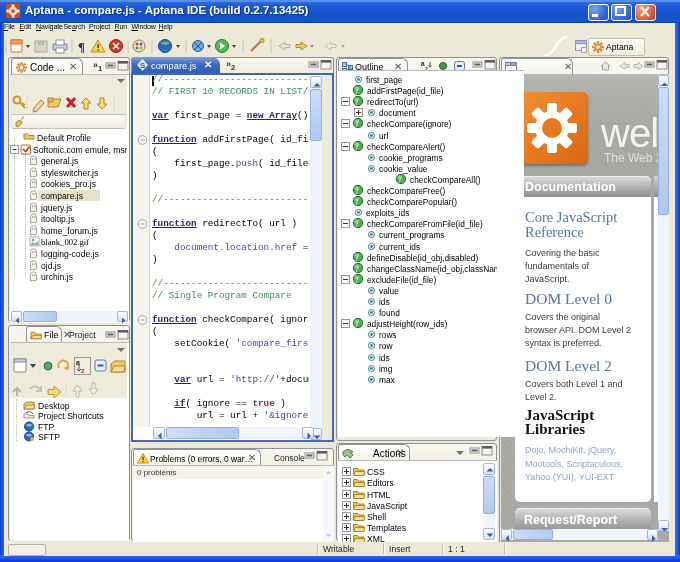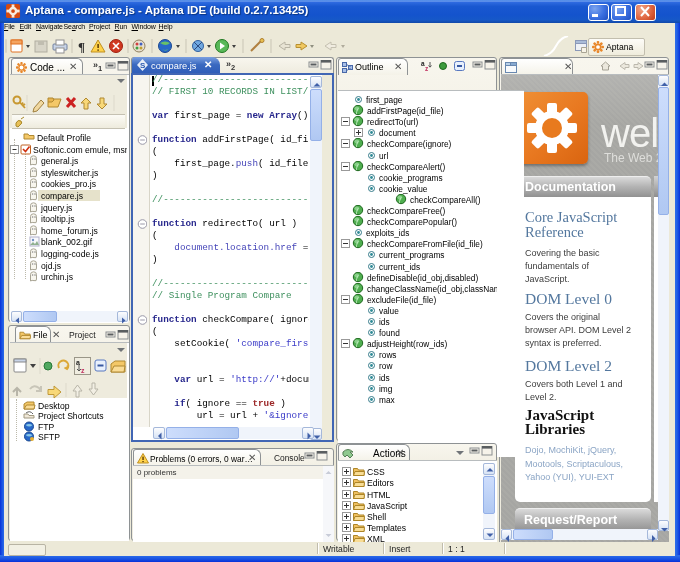--- a/index.html
+++ b/index.html
@@ -30,21 +30,21 @@
   border:1px solid #8e9294;border-bottom:none;border-radius:3px 6px 0 0;box-sizing:border-box;}
 
 .sbtn{position:absolute;background:linear-gradient(180deg,#fdfdfe,#d7e3f5);border:1px solid #a5b8da;
   border-radius:2px;box-sizing:border-box;}
 .sthumb{position:absolute;background:linear-gradient(90deg,#cdddfc,#b0c8f2);border:1px solid #94b0e8;border-radius:2px;box-sizing:border-box;}
 .sthumbH{position:absolute;background:linear-gradient(180deg,#cdddfc,#b0c8f2);border:1px solid #94b0e8;border-radius:2px;box-sizing:border-box;}
 
 .trow{position:absolute;font-size:10.5px;color:#000;white-space:nowrap;}
 
 #code{position:absolute;font-family:"Liberation Mono",monospace;font-size:9.3px;line-height:12px;white-space:pre;}
-.ck{color:#26268c;font-weight:bold;}
+.ck{color:#26268c;font-weight:bold;text-decoration:underline;}
 .cc{color:#3f915f;}
 .cs{color:#3b3bc8;}
 .cr{color:#9c2828;font-weight:bold;}
 .cb{color:#4444b8;}
 </style></head>
 <body>
 <div id="frame"></div>
 <div id="frameR"></div>
 <div id="frameB"></div>
 <div id="titlebar">
@@ -463,21 +463,21 @@
               <text x="31" y="9" font-size="8.6">jquery.js</text>
             </svg></div>
    <div class="trow" style="left:0;top:82.2px;"><svg width="117" height="11">
               <use href="#ghost" x="19" y="0"></use>
               <text x="31" y="9" font-size="8.6">itooltip.js</text>
             </svg></div>
    <div class="trow" style="left:0;top:93.8px;"><svg width="117" height="11">
               <use href="#ghost" x="19" y="0"></use>
               <text x="31" y="9" font-size="8.6">home_forum.js</text>
             </svg></div>
-   <div class="trow" style="left:0;top:105.4px;"><svg width="117" height="11">
+   <div class="trow" style="left:0;top:105.4px;font-family:Liberation Serif, serif;"><svg width="117" height="11">
               <rect x="20" y="1" width="9" height="9" fill="#f8f8fc" stroke="#b0b0c8"></rect>
               <circle cx="23" cy="4" r="1.2" fill="#7090c0"></circle>
               <path d="M20 9 l3 -3 2 2 2 -3 2 4 z" fill="#90b090"></path>
               <text x="31" y="9" font-size="8.6">blank_002.gif</text>
             </svg></div>
    <div class="trow" style="left:0;top:117px;"><svg width="117" height="11">
               <use href="#ghost" x="19" y="0"></use>
               <text x="31" y="9" font-size="8.6">logging-code.js</text>
             </svg></div>
    <div class="trow" style="left:0;top:128.6px;"><svg width="117" height="11">
@@ -552,21 +552,21 @@
   <circle cx="22" cy="6" r="3.5" fill="#3d9b3d" stroke="#1e681e"></circle>
   <rect x="33.5" y="1.5" width="10" height="9" rx="2" fill="#e8f0fc" stroke="#5878c0"></rect>
         <rect x="36" y="5" width="5" height="2" fill="#3858a0"></rect>
  </svg>
  <svg width="24" height="10" viewBox="0 0 24 10" style="position:absolute;left:135px;top:2px">
         <rect x="1" y="2" width="9" height="5" fill="#f6f3ea" stroke="#8a8e90"></rect>
         <rect x="2.5" y="3.5" width="6" height="2" fill="#5a5e60"></rect>
         <rect x="13" y="0" width="10" height="9" fill="#f6f3ea" stroke="#8a8e90"></rect>
         <rect x="13" y="0" width="10" height="2.6" fill="#5a5e60"></rect>
       </svg>
- <div id="outbody" style="position:absolute;left:1px;top:32px;width:186px;height:366px;background:#fff;border-top:1px solid #b8bcbe;font-size:8.6px;border-radius:0 0 2px 2px;">
+ <div id="outbody" style="position:absolute;left:1px;top:12px;width:186px;height:366px;background:#fff;border-top:1px solid #b8bcbe;font-size:8.6px;border-radius:0 0 2px 2px;">
   <div class="trow" style="left:0;top:3.0px;"><svg width="159" height="11">
             <use href="#vardot" x="17" y="2"></use>
             <text x="28" y="8.5" font-size="8.3">first_page</text>
           </svg></div>
   <div class="trow" style="left:0;top:14.1px;"><svg width="159" height="11">
             <use href="#fnball" x="15" y="0"></use>
             <text x="29" y="8.5" font-size="8.3">addFirstPage(id_file)</text>
           </svg></div>
   <div class="trow" style="left:0;top:25.2px;"><svg width="159" height="11">
             <use href="#mbox" x="3" y="1"></use>
@@ -741,21 +741,21 @@
             </svg></div>
    <div class="sthumbH" style="left:0;top:13px;width:12px;height:38px;"></div>
    <div class="sbtn" style="left:0;bottom:0;width:12px;height:12px;"><svg width="12" height="12">
               <path d="M2.5 4.5 L6 8 L9.5 4.5 Z" fill="#4060a8"></path>
             </svg></div>
   </div>
  </div>
 </div>
 
 <div class="panel" style="left:8px;top:325px;width:122px;height:216px;background:linear-gradient(180deg,#f8f6ee,#efecdf 30%);">
- <div class="etab" style="left:6px;width:36px;background:linear-gradient(180deg,#ffffff,#f4f2e8);">
+ <div class="etab" style="left:17px;width:36px;background:linear-gradient(180deg,#ffffff,#f4f2e8);">
    <svg width="12" height="10" viewBox="0 0 13 10" style="position:absolute;left:3px;top:3px">
           <path d="M1 9 L1 2 L5 2 L6 4 L12 4 L12 9 Z" fill="#f4c868" stroke="#b08830"></path>
           <path d="M1 9 L3 5.5 L12.6 5.5 L12 9 Z" fill="#fadc96" stroke="#b08830"></path>
         </svg>
    <span style="position:absolute;left:17px;top:3px;font-size:9px">File</span>
    <span style="position:absolute;left:36px;top:2px;font-size:10px;color:#555">✕</span>
  </div>
  <span style="position:absolute;left:60px;top:4px;font-size:8.6px;color:#222">Project</span>
  <div style="position:absolute;left:96px;top:0;"> 
  <svg width="24" height="10" viewBox="0 0 24 10">

